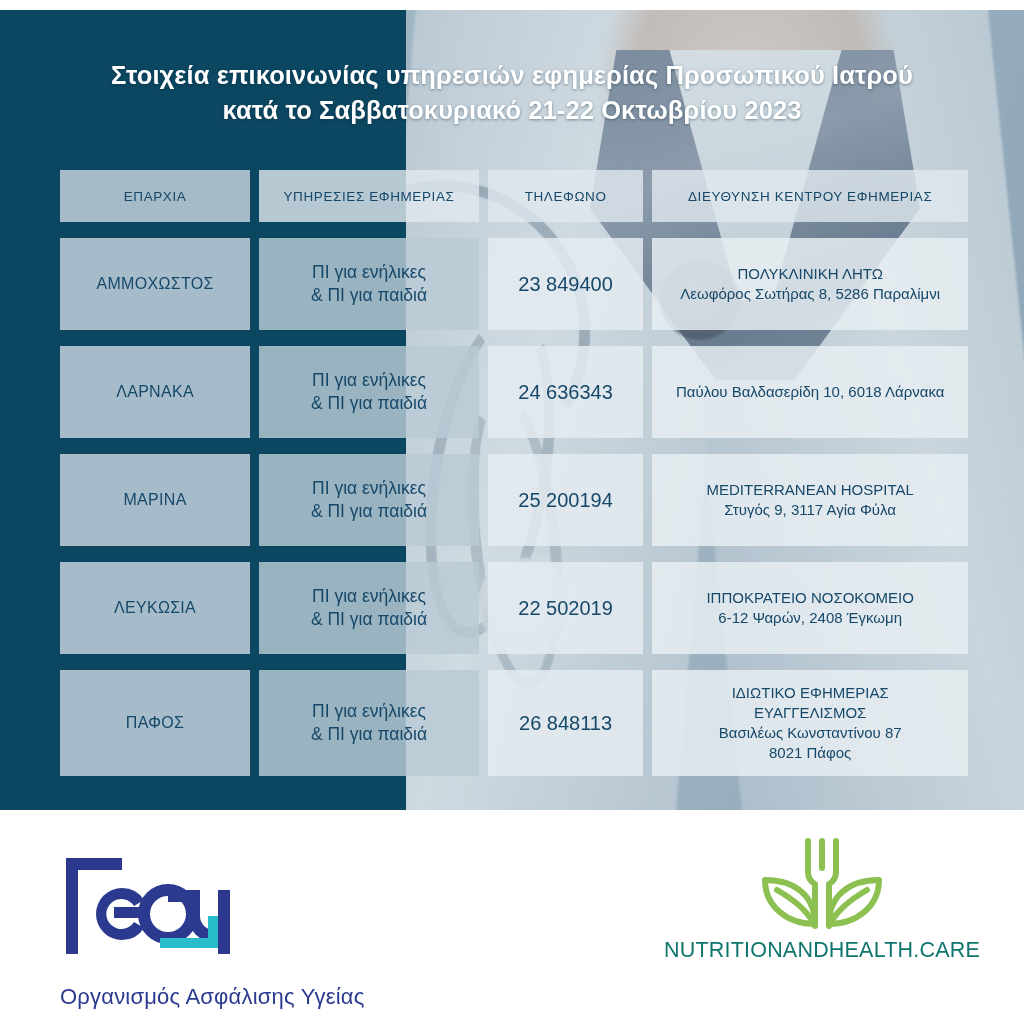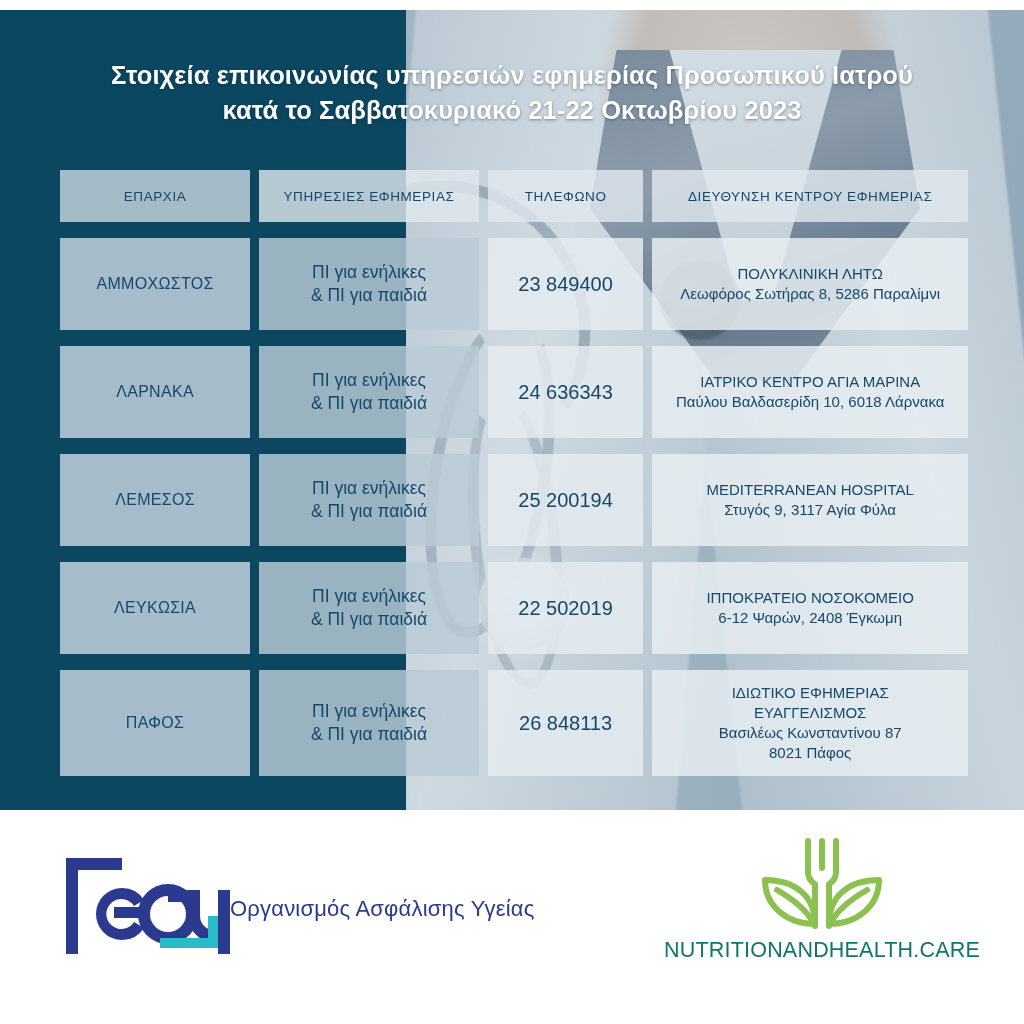--- a/index.html
+++ b/index.html
@@ -126,21 +126,21 @@
   .cell .lines { display:block; }
   .cell .lines span { display:block; }
 
   
   .footer {
     position:absolute; left:0; top:810px; width:1024px; height:214px;
     background:#ffffff;
   }
   .gesy {
     position:absolute; left:60px; top:38px;
-    display:flex; align-items:flex-start; 
+    display:flex; align-items:flex-start; gap:14px;flex-direction:column;
   }
   .gesy-mark { width:170px; height:116px; }
   .gesy-label {
     color:#2b3a8f; font-size:22px; letter-spacing:.2px; white-space:nowrap;
     align-self:center; margin-top:6px;
   }
   .nh {
     position:absolute; left:672px; top:28px; width:300px;
     display:flex; flex-direction:column; align-items:center; gap:8px;
   }
@@ -208,28 +208,27 @@
         <div class="cell c1">ΛΑΡΝΑΚΑ</div>
         <div class="cell c2">
           <span class="lines">
             <span>ΠΙ για ενήλικες</span>
             <span>&amp; ΠΙ για παιδιά</span>
           </span>
         </div>
         <div class="cell c3">24 636343</div>
         <div class="cell c4">
           <span class="lines">
-            <span class="name">ΙΑΤΡΙΚΟ ΚΕΝΤΡΟ ΑΓΙΑ ΜΑΡΙΝΑ</span>
             <span>Παύλου Βαλδασερίδη 10, 6018 Λάρνακα</span>
           </span>
         </div>
       </div>
 
       <div class="row data-row">
-        <div class="cell c1">ΛΕΜΕΣΟΣ</div>
+        <div class="cell c1">ΜΑΡΙΝΑ</div>
         <div class="cell c2">
           <span class="lines">
             <span>ΠΙ για ενήλικες</span>
             <span>&amp; ΠΙ για παιδιά</span>
           </span>
         </div>
         <div class="cell c3">25 200194</div>
         <div class="cell c4">
           <span class="lines">
             <span class="name">MEDITERRANEAN HOSPITAL</span>

